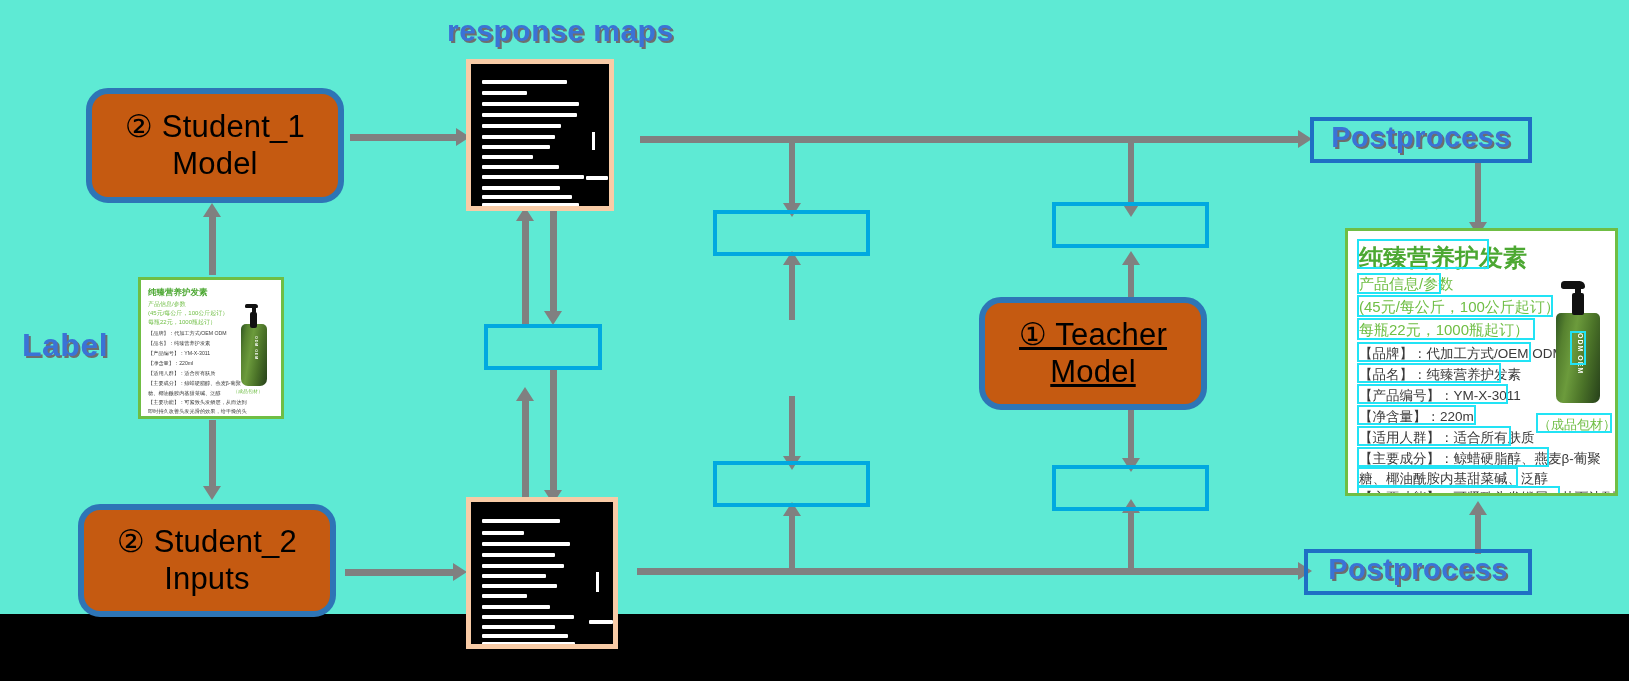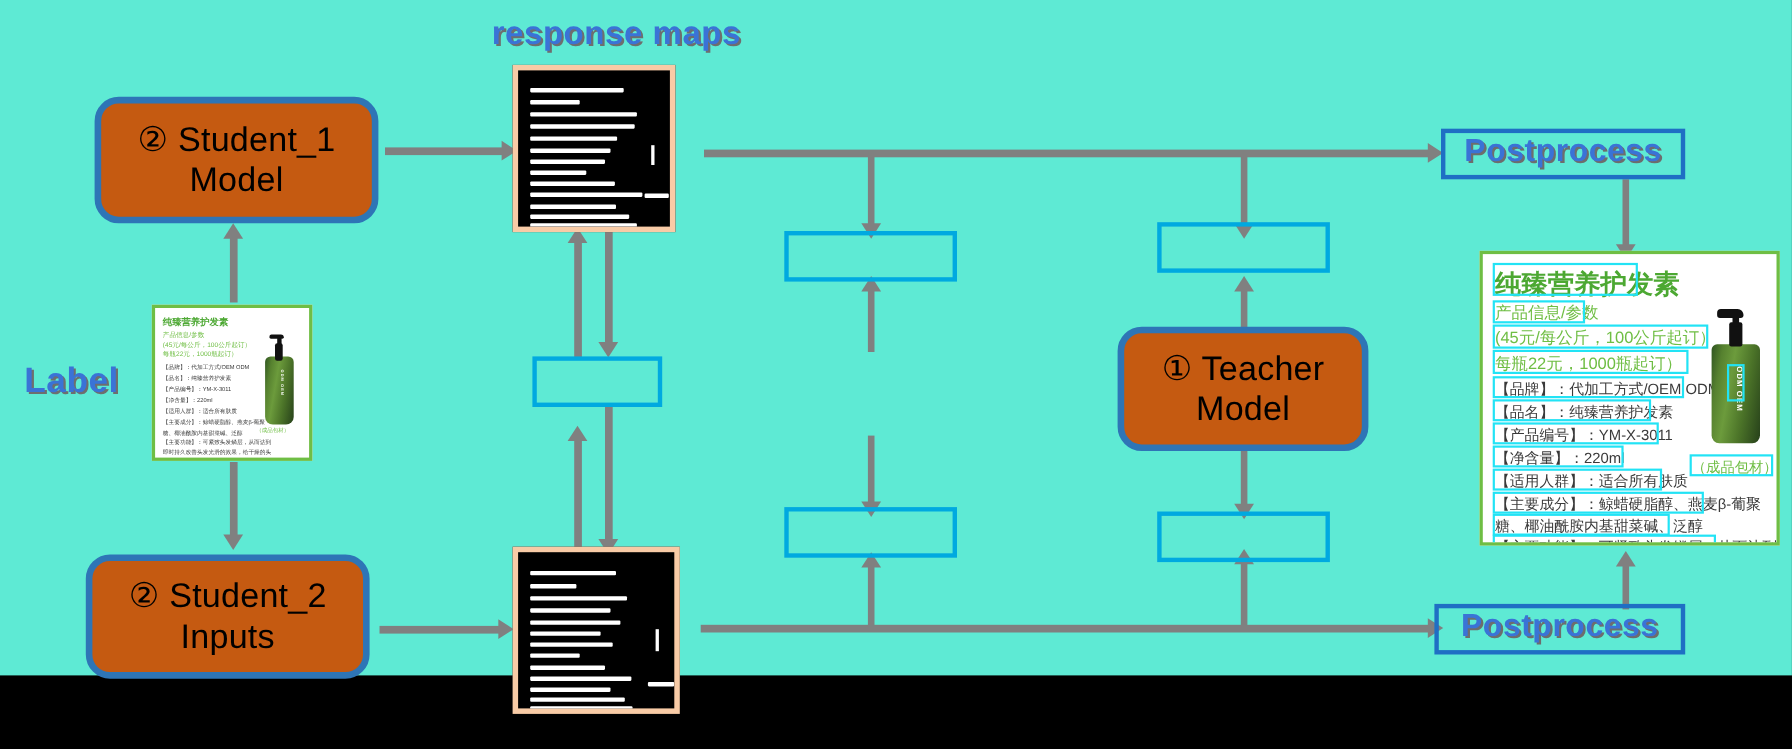--- a/index.html
+++ b/index.html
@@ -183,21 +183,21 @@
   <div class="model-box abs" style="left:86px;top:88px;width:258px;height:115px;">
     <span class="txt">② Student_1
 Model</span>
   </div>
 
   <div class="model-box abs" style="left:78px;top:504px;width:258px;height:113px;">
     <span class="txt">② Student_2
 Inputs</span>
   </div>
 
-  <div class="model-box abs" style="left:1016px;top:297px;width:228px;height:113px;">
+  <div class="model-box abs" style="left:979px;top:297px;width:228px;height:113px;text-decoration:underline;">
     <span class="txt">① Teacher
 Model</span>
   </div>
 
 
   <div class="post-box abs" style="left:1310px;top:117px;width:222px;height:46px;">
     <span>Postprocess</span>
   </div>
 
   <div class="post-box abs" style="left:1304px;top:549px;width:228px;height:46px;">

